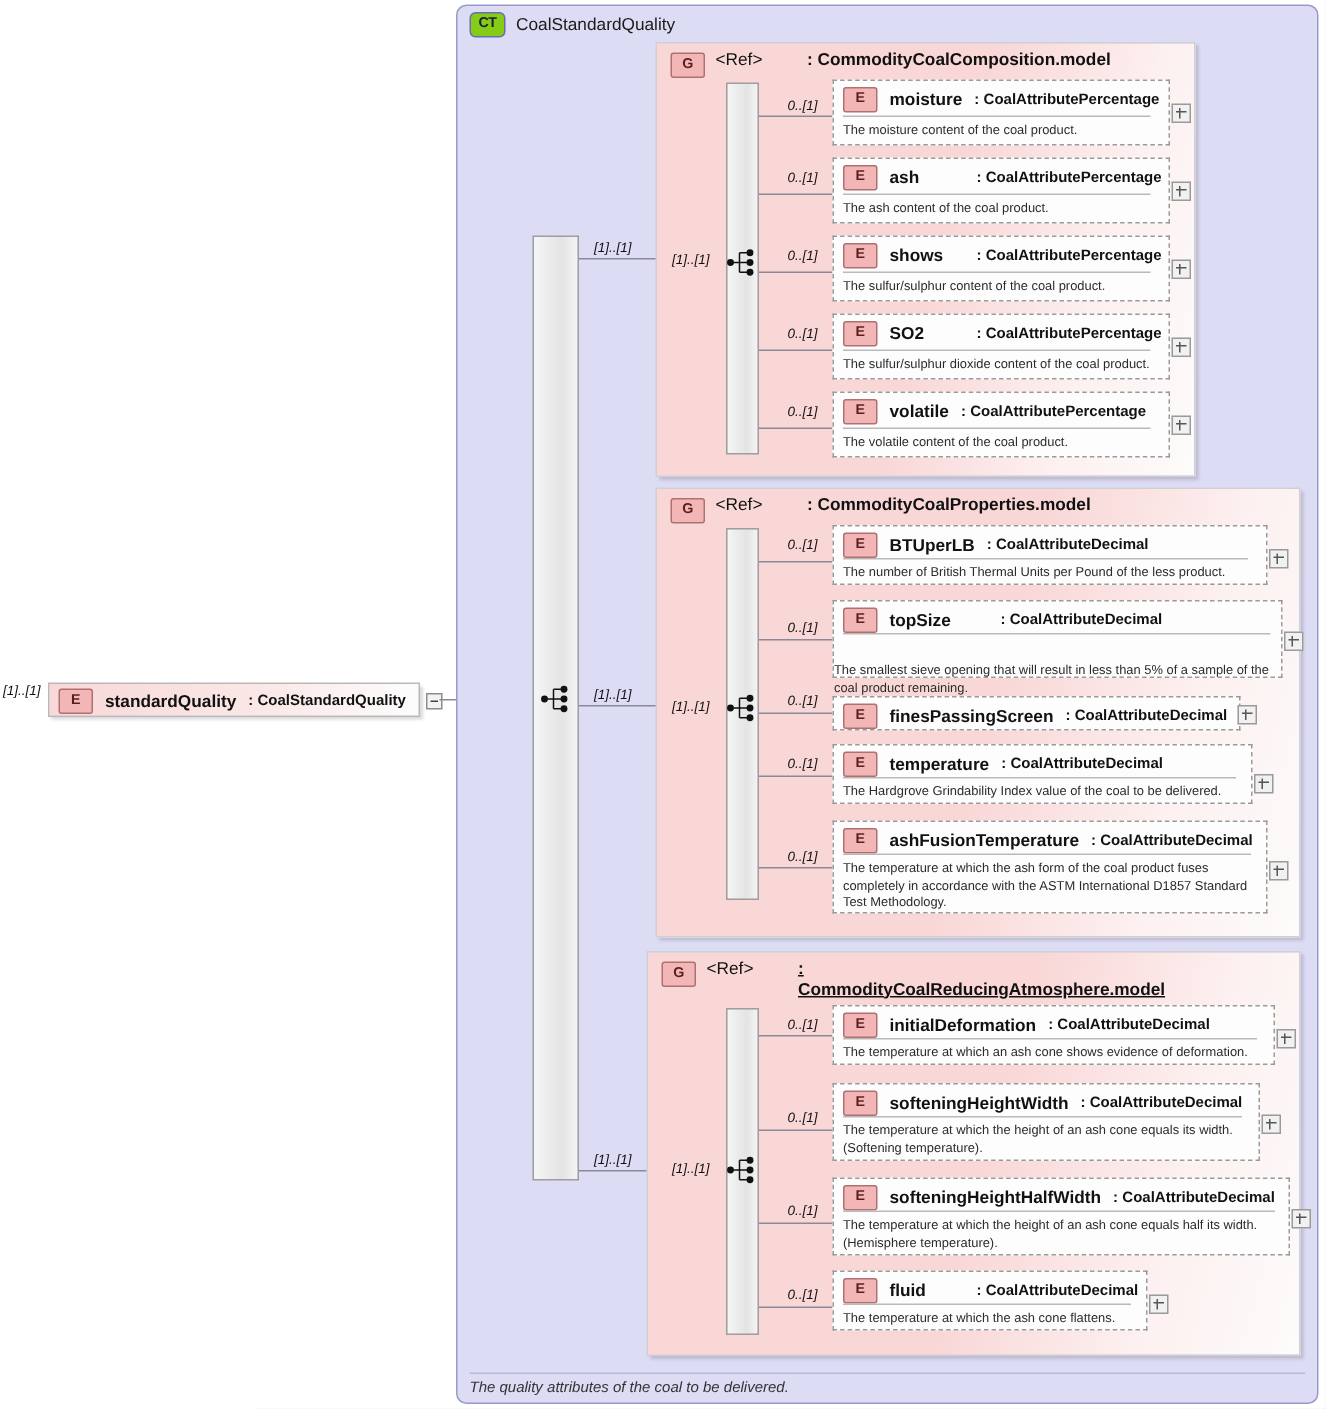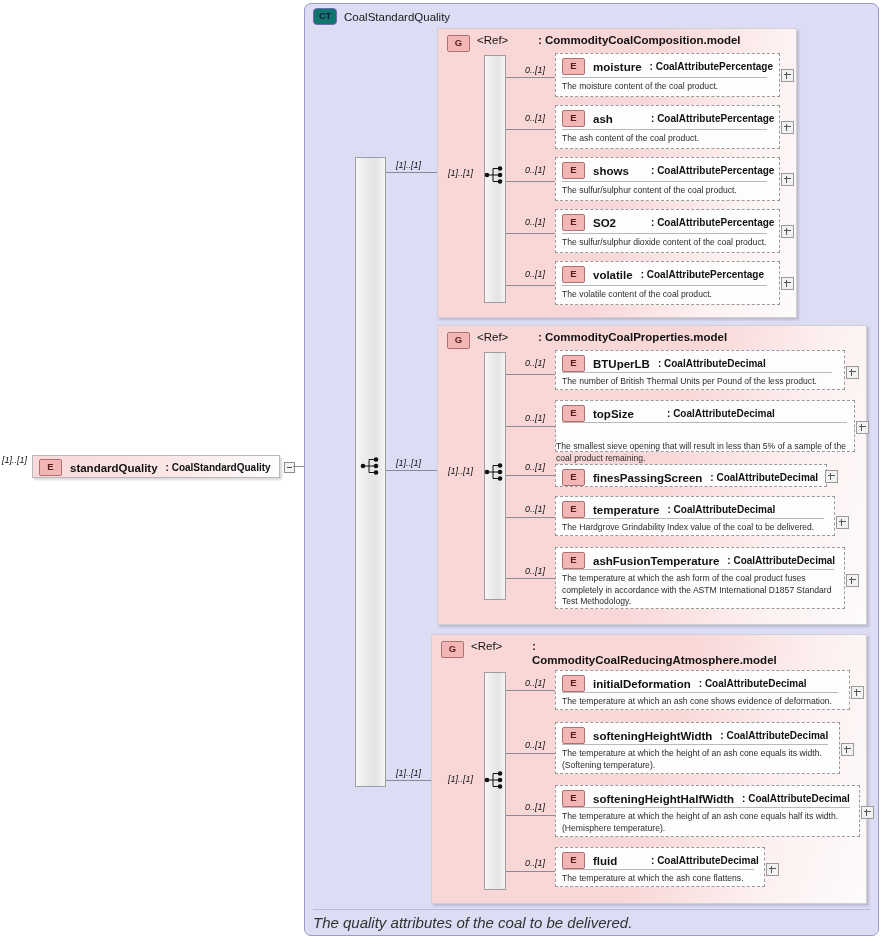--- a/index.html
+++ b/index.html
@@ -4,24 +4,24 @@
 <style>
   html,body{margin:0;padding:0;background:#ffffff;}
   body{font-family:"Liberation Sans",sans-serif;}
   #canvas{position:relative;width:883px;height:939px;overflow:hidden;background:#fff;}
 
   
   .ct-box{position:absolute;border:1px solid #9a9ac8;border-radius:7px;
           background:#dcdcf5;box-sizing:border-box;}
   .ct-header{position:absolute;left:8px;top:4px;display:flex;align-items:center;gap:7px;}
   .ct-badge{width:22px;height:15px;border:1px solid #6b6bb0;border-radius:4px;
-            background:#0f766e;color:#1b1b3a;font-size:9.5px;line-height:13px;
+            background:#84cc16;color:#1b1b3a;font-size:9.5px;line-height:13px;
             text-align:center;font-weight:bold;letter-spacing:-.3px;}
   .ct-title{font-size:11.5px;color:#1a1a1a;font-weight:normal;}
-  .ct-annot{position:absolute;left:8px;bottom:4px;right:8px;font-size:15px;
+  .ct-annot{position:absolute;left:8px;bottom:4px;right:8px;font-size:10px;
             font-style:italic;color:#333;border-top:1px solid #b8b8d8;padding-top:4px;}
 
   
   .g-box{position:absolute;box-sizing:border-box;
          border:1px solid #cfcfd4;
          background:linear-gradient(105deg,#f9d7d7 0%,#f9d7d7 52%,#fdf0f0 78%,#fdfbfb 100%);
          box-shadow:2px 2px 2px rgba(120,110,115,.30);}
   .g-head{position:absolute;left:9px;top:5px;display:flex;align-items:flex-start;gap:7px;}
   .g-badge{width:21px;height:15px;border:1px solid #b07070;border-radius:2px;
            background:#f3b6b6;color:#5a1c1c;font-size:9.5px;line-height:13px;
@@ -276,21 +276,21 @@
       </div>
     <div class="el-sep" style="left:6px;top:21px;width:272px;"></div>
     <div class="el-doc" style="left:6px;top:25px;width:280px;">The temperature at which the ash form of the coal product fuses completely in accordance with the ASTM International D1857 Standard Test Methodology.</div>
   </div>
   <div class="plus" style="left:846px;top:574px;"></div>
 
   <div class="g-box" style="left:431px;top:634px;width:436px;height:270px;">
     <div class="g-head" style="width:300px;">
       <span class="g-badge">G</span>
       <span class="g-ref">&lt;Ref&gt;</span>
-      <span class="g-name" style="max-width:210px;">: CommodityCoalReducingAtmosphere.model</span>
+      <span class="g-name" style="max-width:210px;text-decoration:underline;">: CommodityCoalReducingAtmosphere.model</span>
     </div>
   </div>
   <div class="seqbar" style="left:484px;top:672px;width:22px;height:218px;"></div>
   <svg class="seqicon" style="left:484px;top:770px;" viewBox="0 0 24 20">
     <circle cx="3" cy="10" r="2.3" fill="#111"></circle>
     <line x1="5" y1="10" x2="9" y2="10" stroke="#111" stroke-width="1"></line>
     <line x1="9" y1="3.5" x2="9" y2="16.5" stroke="#111" stroke-width="1"></line>
     <line x1="9" y1="3.5" x2="14" y2="3.5" stroke="#111" stroke-width="1"></line>
     <line x1="9" y1="10" x2="14" y2="10" stroke="#111" stroke-width="1"></line>
     <line x1="9" y1="16.5" x2="14" y2="16.5" stroke="#111" stroke-width="1"></line>

